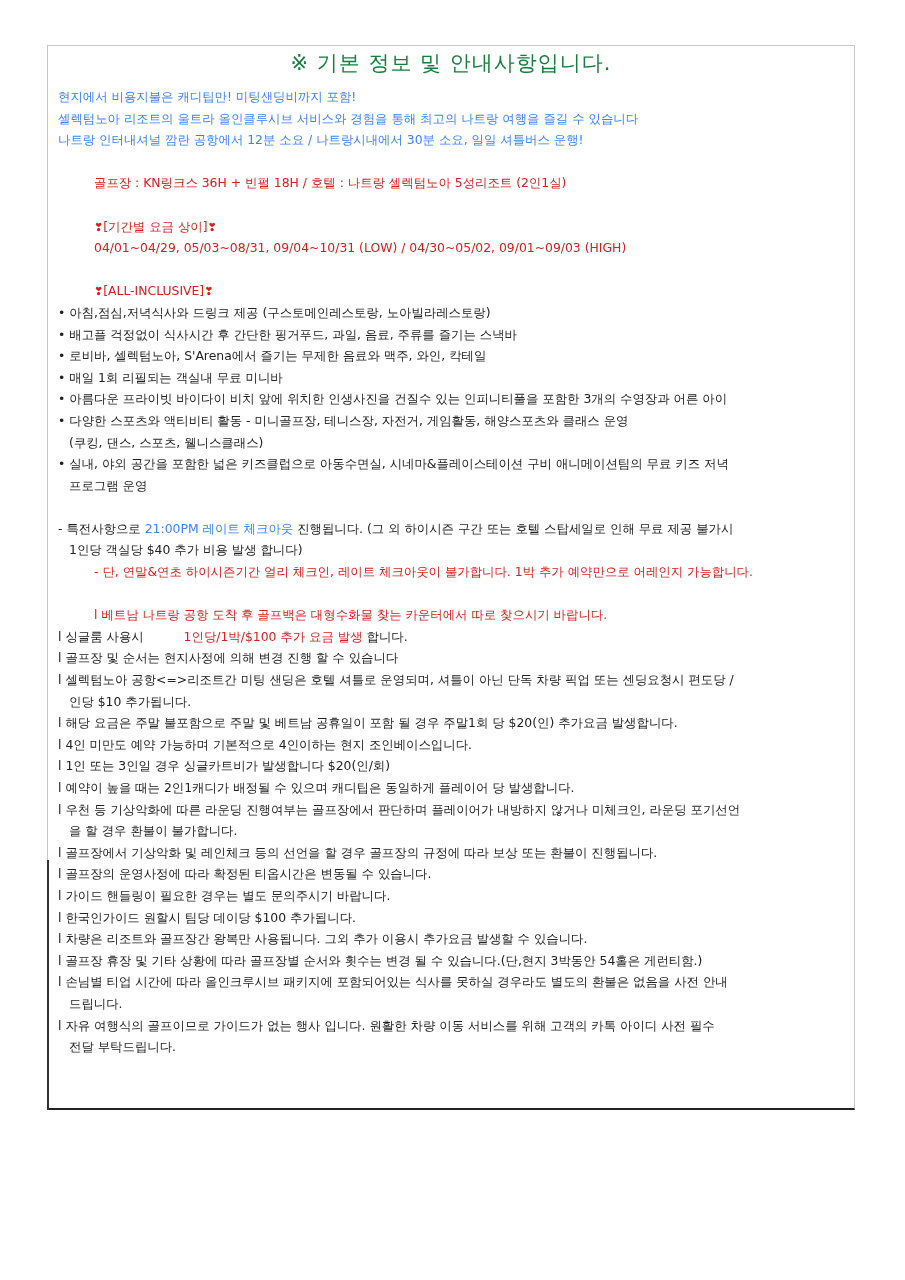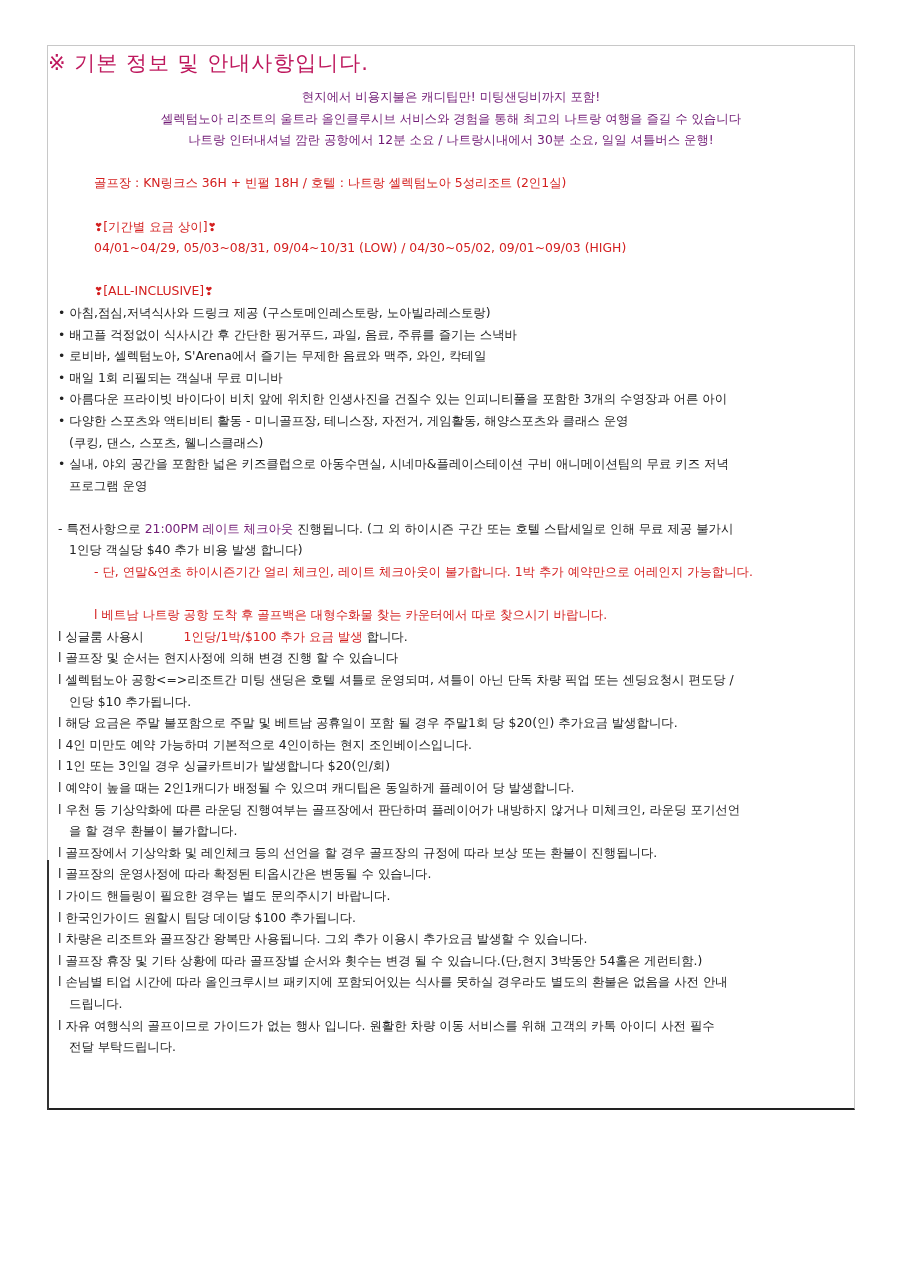--- a/index.html
+++ b/index.html
@@ -8,27 +8,27 @@
     position: absolute; left: 47px; top: 45px; width: 808px; height: 1065px;
     box-sizing: border-box;
     border-top: 1px solid #c8c8c8; border-right: 1px solid #c8c8c8;
     border-left: 1px solid #c8c8c8; border-bottom: 2px solid #222;
     background: #fff;
   }
   .box-lower-left {
     position: absolute; left: 47px; top: 860px; width: 2px; height: 250px; background: #333;
   }
   .title {
-    position: absolute; left: 0; right: 0; top: 3px; text-align: left;
-    color: #be185d; font-size: 21px; letter-spacing: 1px; line-height: 28px;
+    position: absolute; left: 0; right: 0; top: 3px; text-align: center;
+    color: #15803d; font-size: 21px; letter-spacing: 1px; line-height: 28px;
   }
   .content { position: absolute; left: 10px; top: 40px; right: 10px; font-size: 12.4px; line-height: 21.6px; color: #222; }
   .line { white-space: nowrap; height: 21.6px; }
   .gap { height: 21.6px; }
-  .blue { color: #701a75; text-align: center; }
+  .blue { color: #3b82f6; }
   .red { color: #d42020; margin-left: 36px; }
   .black { color: #222; }
   .indent { padding-left: 11px; }
   .heart { color: #d42020; font-size: 11px; }
 </style>
 </head>
 <body>
 
 <div class="box">
   <div class="title">※ 기본 정보 및 안내사항입니다.</div>

